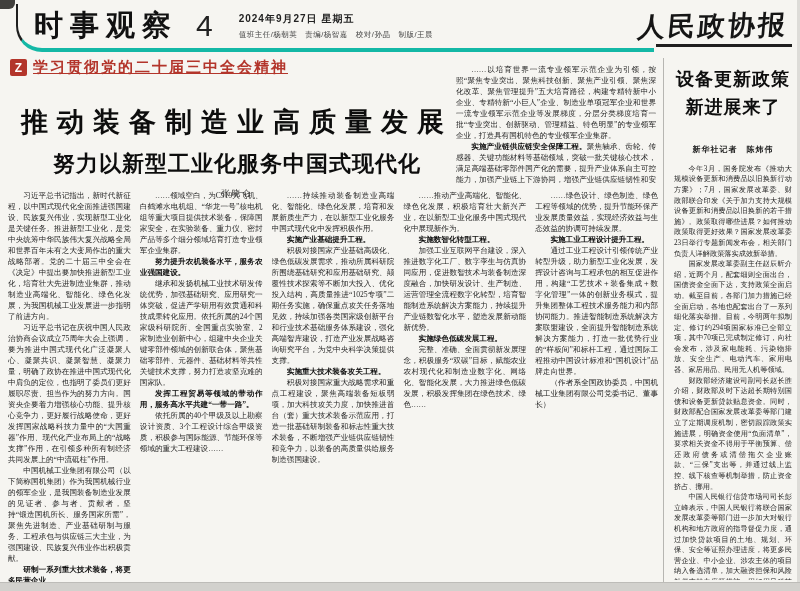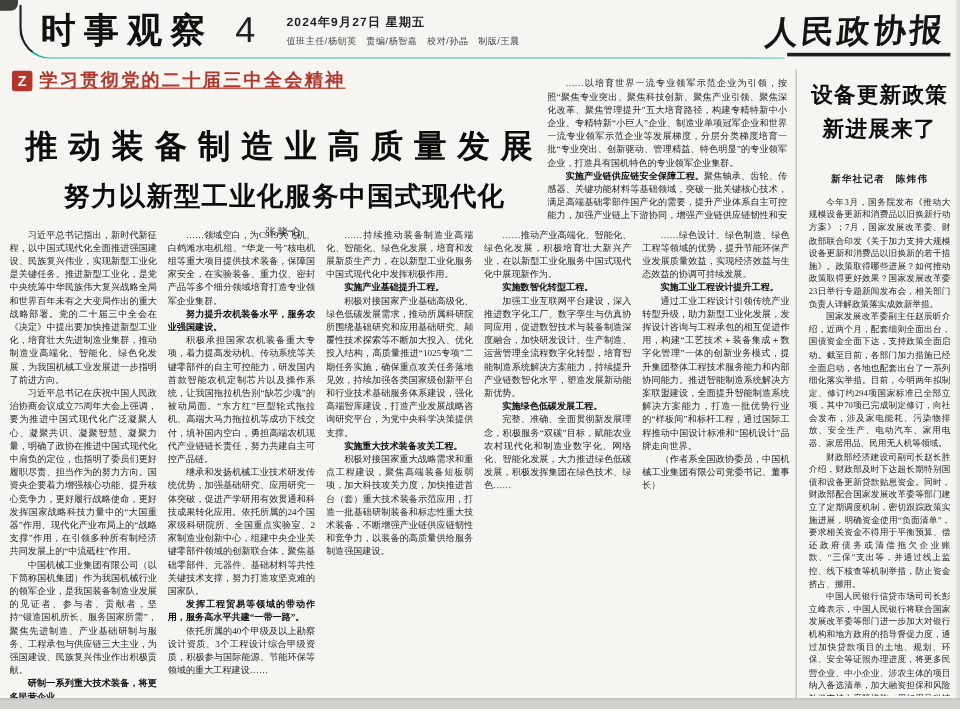--- a/index.html
+++ b/index.html
@@ -11,21 +11,21 @@
   }
   
   .corner-artifact{position:absolute;left:0;top:0;width:15px;height:9px;background:#41403d;border-bottom-right-radius:6px;}
   .bottom-band{position:absolute;left:0;right:0;bottom:0;height:8px;background:#d2d1cd;border-top:1px solid #bdbcb8;}
   .right-band{position:absolute;top:0;right:0;width:3px;height:100%;background:#dddcd8;}
 
   
   .masthead{position:absolute;left:0;top:0;width:800px;height:54px;}
   .curve-box{
     position:absolute;left:16px;top:4px;width:636px;height:44px;
-    border-left:2px solid #1f1f1f;border-bottom:1px solid #14b8a6;
+    border-left:2px solid #1f1f1f;border-bottom:4px solid #14b8a6;
     border-bottom-left-radius:26px;
     display:flex;align-items:center;
   }
   .section-title{font-family:"Liberation Sans","DejaVu Sans",sans-serif;font-weight:bold;font-size:29px;letter-spacing:7px;margin-left:16px;color:#111;}
   .page-number{font-family:"Liberation Sans","DejaVu Sans",sans-serif;font-size:30px;font-weight:500;margin-left:18px;color:#222;}
   .date-block{margin-left:26px;display:flex;flex-direction:column;gap:4px;}
   .date-line{font-family:"Liberation Sans","DejaVu Sans",sans-serif;font-size:10px;font-weight:bold;color:#222;letter-spacing:1px;}
   .staff-line{font-family:"Liberation Sans","DejaVu Sans",sans-serif;font-size:7.5px;color:#444;letter-spacing:.5px;}
   .paper-name{
     position:absolute;right:12px;top:8px;font-size:27px;font-weight:900;
@@ -109,21 +109,20 @@
 <div class="columns">
     <div class="col">
       <p class="body">习近平总书记指出，新时代新征程，以中国式现代化全面推进强国建设、民族复兴伟业，实现新型工业化是关键任务。推进新型工业化，是党中央统筹中华民族伟大复兴战略全局和世界百年未有之大变局作出的重大战略部署。党的二十届三中全会在《决定》中提出要加快推进新型工业化，培育壮大先进制造业集群，推动制造业高端化、智能化、绿色化发展，为我国机械工业发展进一步指明了前进方向。</p>
       <p class="body">习近平总书记在庆祝中国人民政治协商会议成立75周年大会上强调，要为推进中国式现代化广泛凝聚人心、凝聚共识、凝聚智慧、凝聚力量，明确了政协在推进中国式现代化中肩负的定位，也指明了委员们更好履职尽责、担当作为的努力方向。国资央企要着力增强核心功能、提升核心竞争力，更好履行战略使命，更好发挥国家战略科技力量中的“大国重器”作用、现代化产业布局上的“战略支撑”作用，在引领多种所有制经济共同发展上的“中流砥柱”作用。</p>
       <p class="body">中国机械工业集团有限公司（以下简称国机集团）作为我国机械行业的领军企业，是我国装备制造业发展的见证者、参与者、贡献者，坚持“锻造国机所长、服务国家所需”，聚焦先进制造、产业基础研制与服务、工程承包与供应链三大主业，为强国建设、民族复兴伟业作出积极贡献。</p>
       <p class="head">研制一系列重大技术装备，将更多民营企业。</p>
     </div>
     <div class="col">
       <p class="body">……领域空白，为C919大飞机、白鹤滩水电机组、“华龙一号”核电机组等重大项目提供技术装备，保障国家安全，在实验装备、重力仪、密封产品等多个细分领域培育打造专业领军企业集群。</p>
       <p class="head">努力提升农机装备水平，服务农业强国建设。</p>
-      <p class="body">积极承担国家农机装备重大专项，着力提高发动机、传动系统等关键零部件的自主可控能力，研发国内首款智能农机定制芯片以及操作系统，让我国拖拉机告别“缺芯少魂”的被动局面。“东方红”巨型轮式拖拉机、高端大马力拖拉机等成功下线交付，填补国内空白，勇担高端农机现代产业链链长责任，努力共建自主可控产品链。</p>
       <p class="body">继承和发扬机械工业技术研发传统优势，加强基础研究、应用研究一体突破，促进产学研用有效贯通和科技成果转化应用。依托所属的24个国家级科研院所、全国重点实验室、2家制造业创新中心，组建中央企业关键零部件领域的创新联合体，聚焦基础零部件、元器件、基础材料等共性关键技术支撑，努力打造攻坚克难的国家队。</p>
       <p class="head">发挥工程贸易等领域的带动作用，服务高水平共建“一带一路”。</p>
       <p class="body">依托所属的40个甲级及以上勘察设计资质、3个工程设计综合甲级资质，积极参与国际能源、节能环保等领域的重大工程建设……</p>
     </div>
     <div class="col">
       <p class="body">……持续推动装备制造业高端化、智能化、绿色化发展，培育和发展新质生产力，在以新型工业化服务中国式现代化中发挥积极作用。</p>
       <p class="head">实施产业基础提升工程。</p>
       <p class="body">积极对接国家产业基础高级化、绿色低碳发展需求，推动所属科研院所围绕基础研究和应用基础研究、颠覆性技术探索等不断加大投入、优化投入结构，高质量推进“1025专项”二期任务实施，确保重点攻关任务落地见效，持续加强各类国家级创新平台和行业技术基础服务体系建设，强化高端智库建设，打造产业发展战略咨询研究平台，为党中央科学决策提供支撑。</p>
       <p class="head">实施重大技术装备攻关工程。</p>
       <p class="body">积极对接国家重大战略需求和重点工程建设，聚焦高端装备短板弱项，加大科技攻关力度，加快推进首台（套）重大技术装备示范应用，打造一批基础研制装备和标志性重大技术装备，不断增强产业链供应链韧性和竞争力，以装备的高质量供给服务制造强国建设。</p>

